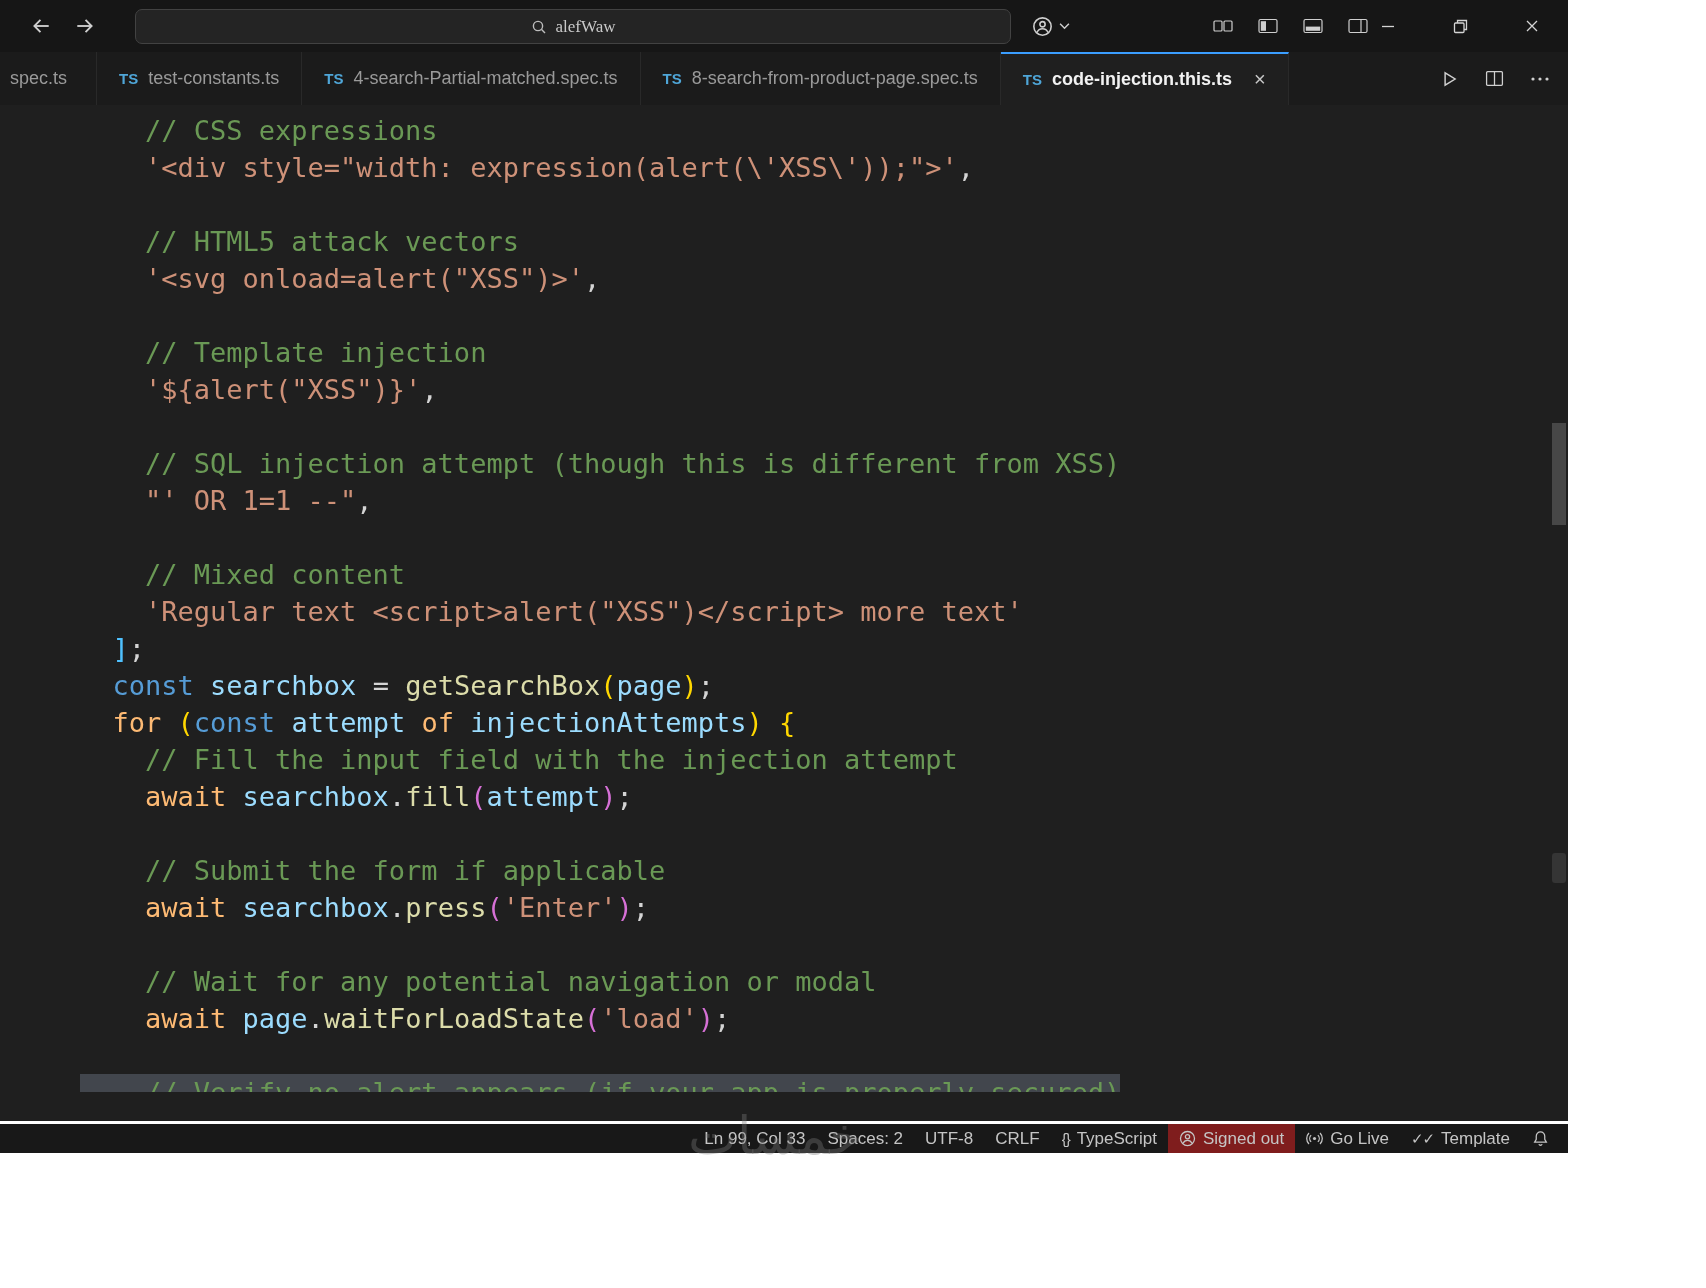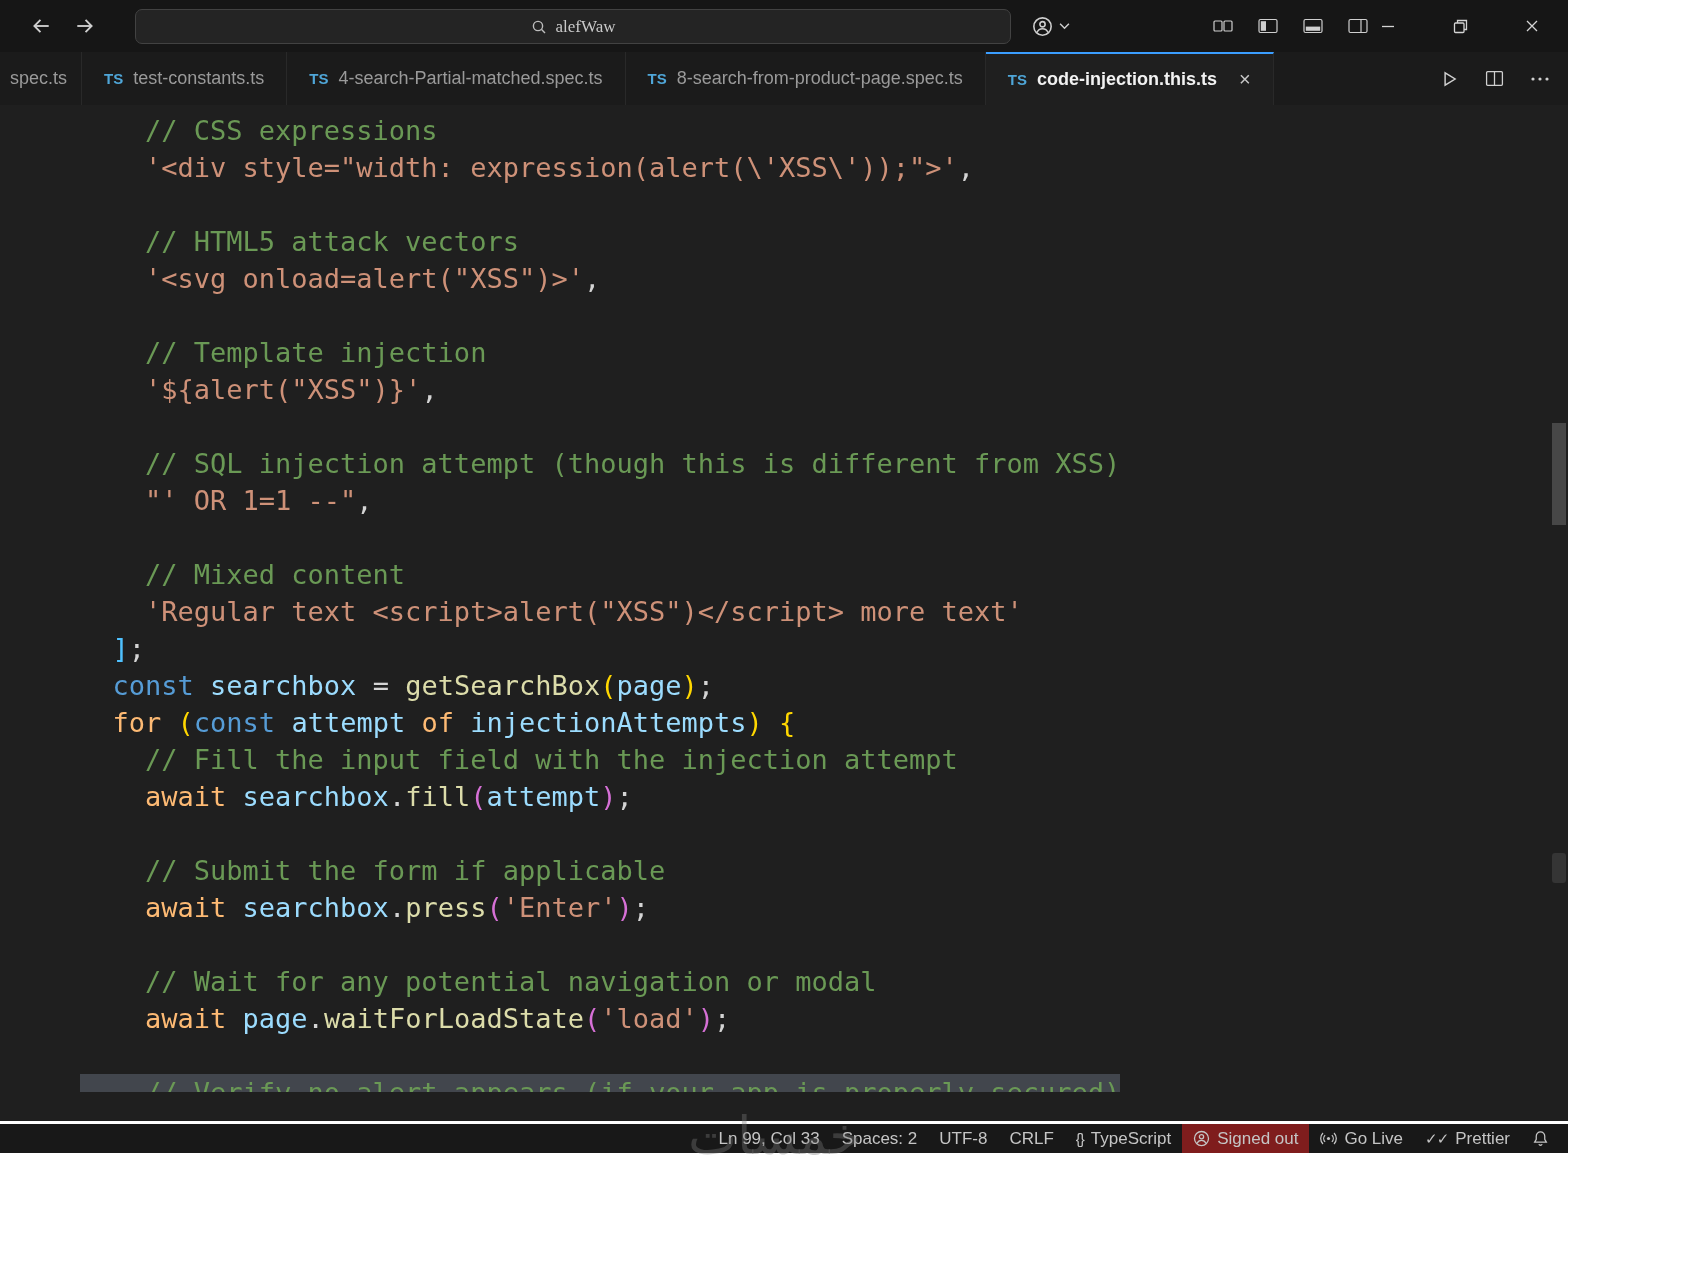--- a/index.html
+++ b/index.html
@@ -20,21 +20,21 @@
   .win-controls { position:absolute; right:0; top:0; height:52px; display:flex; }
   .win-btn { width:72px; height:52px; display:flex; align-items:center; justify-content:center; cursor:pointer; }
 
   
   .tabbar { position:absolute; left:0; top:52px; width:100%; height:53px; background:#1b1b1b;
             display:flex; align-items:stretch; }
   .tabs { display:flex; align-items:stretch; }
   .tab { display:flex; align-items:center; gap:10px; padding:0 22px; white-space:nowrap;
          border-right:1px solid #292929; color:#9a9a9a; font-size:18px; background:#1b1b1b;
          cursor:pointer; position:relative; }
-  .tab.partial { width:82px; padding:0 10px; overflow:hidden; }
+  .tab.partial { width:97px; padding:0 10px; overflow:hidden; }
   .tab.active { background:#1f1f1f; color:#f2f2f2; font-weight:600; border-top:2px solid #3b9eff; }
   .ts-icon { color:#4fa6d8; font-weight:bold; font-size:15px; }
   .tab-close { margin-left:12px; font-size:20px; color:#c8c8c8; font-weight:400; }
   .tab-actions { margin-left:auto; display:flex; align-items:center; gap:26px; padding-right:18px; }
 
   
   .editor { position:absolute; left:0; top:105px; width:100%; height:987px; background:#1f1f1f; overflow:hidden; }
   .code { padding:7px 0 0 80px; font-family:"DejaVu Sans Mono", monospace; font-size:27px;
           line-height:37px; white-space:pre; color:#d4d4d4; }
   .cl { height:37px; }
@@ -238,21 +238,21 @@
             <path d="M2.8 13.2a7.4 7.4 0 0 1 0-10.4"></path>
             <path d="M13.2 2.8a7.4 7.4 0 0 1 0 10.4"></path>
           </svg>
         </span>
         <span>Go Live</span>
       </div>
       <div class="sb-item">
         <span style="display: flex; align-items: center;">
           <span class="glyph">✓✓</span>
         </span>
-        <span>Prettier</span>
+        <span>Template</span>
       </div>
       <div class="sb-item">
         <span style="display: flex; align-items: center;">
           <svg width="17" height="17" viewBox="0 0 16 16" fill="none" stroke="#c5c5c5" stroke-width="1.2">
             <path d="M8 1.8a4 4 0 0 0-4 4v3L2.5 11.4h11L12 8.8v-3a4 4 0 0 0-4-4z"></path>
             <path d="M6.5 13.3a1.6 1.6 0 0 0 3 0"></path>
           </svg>
         </span>
       </div>
     </div>

